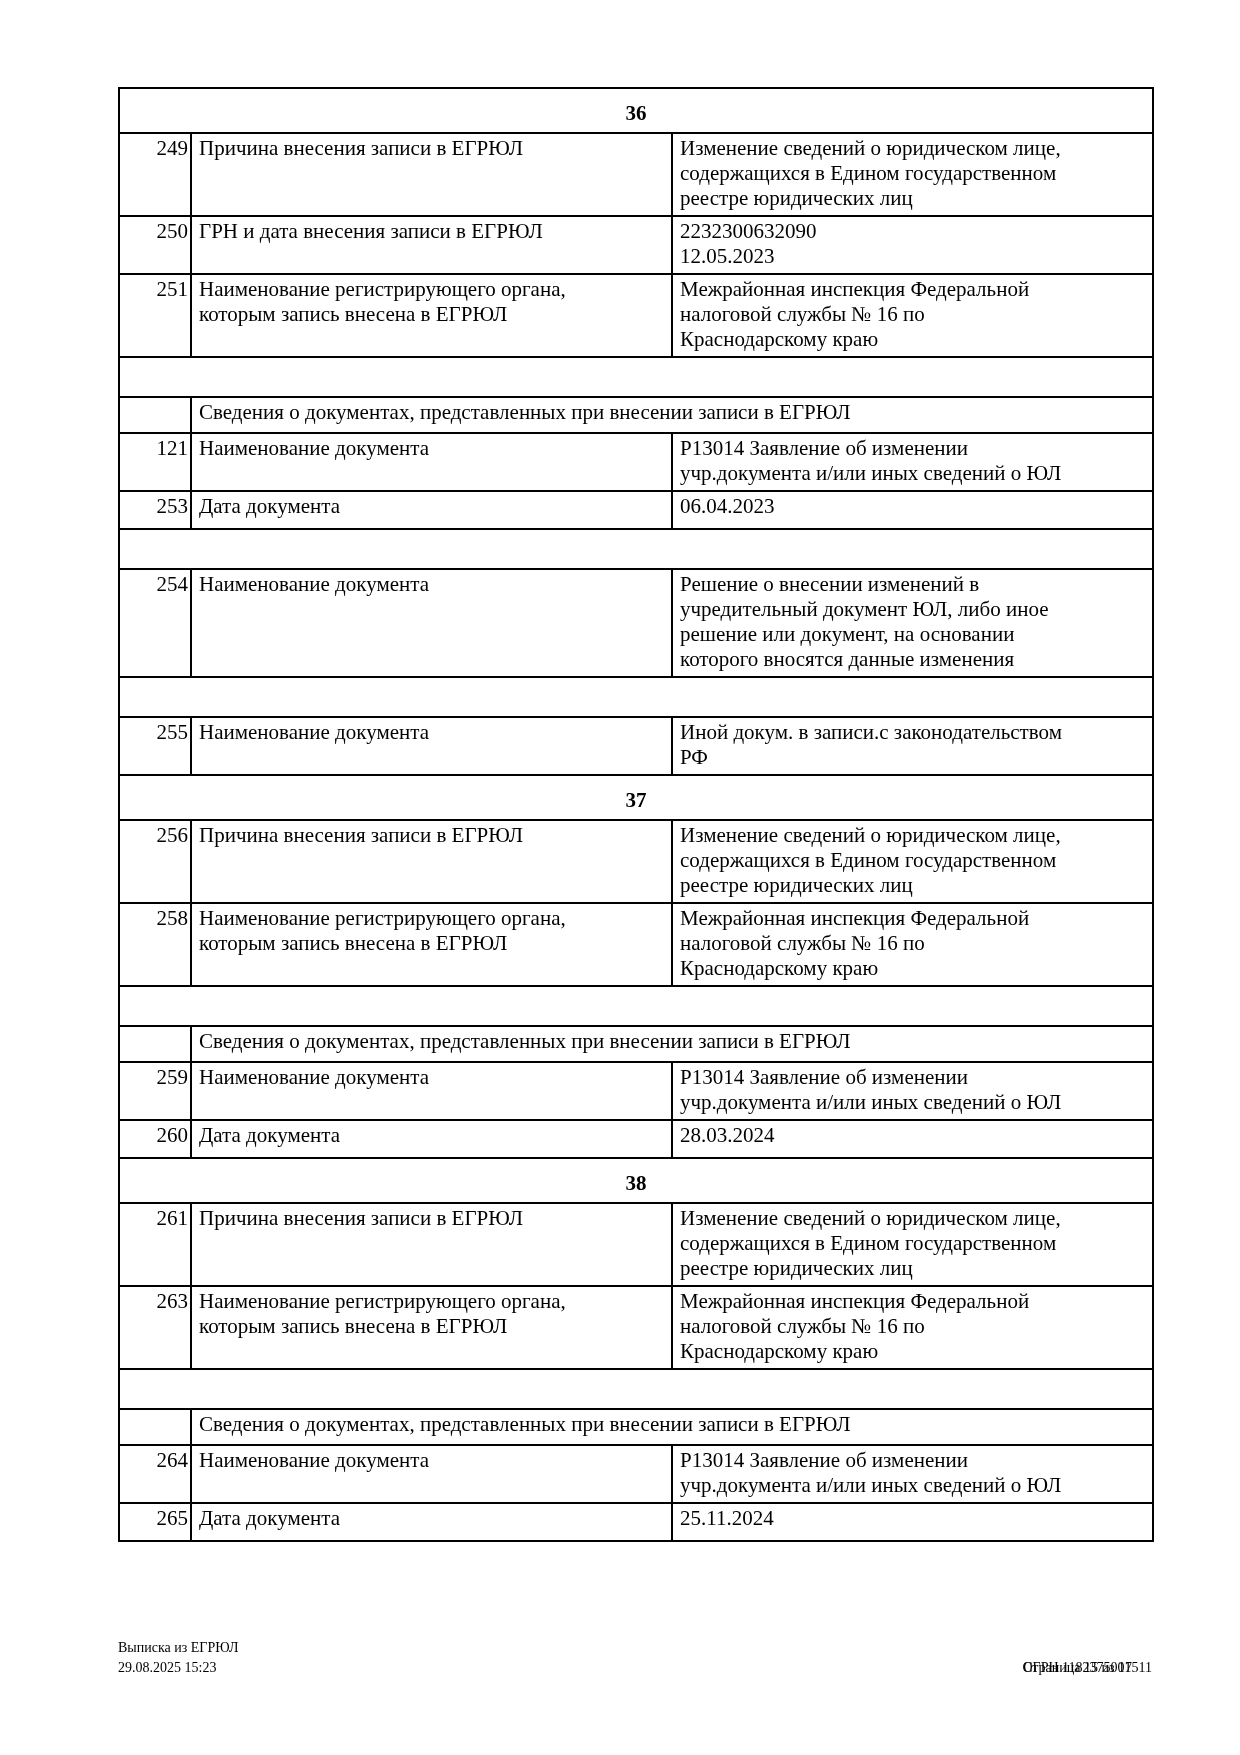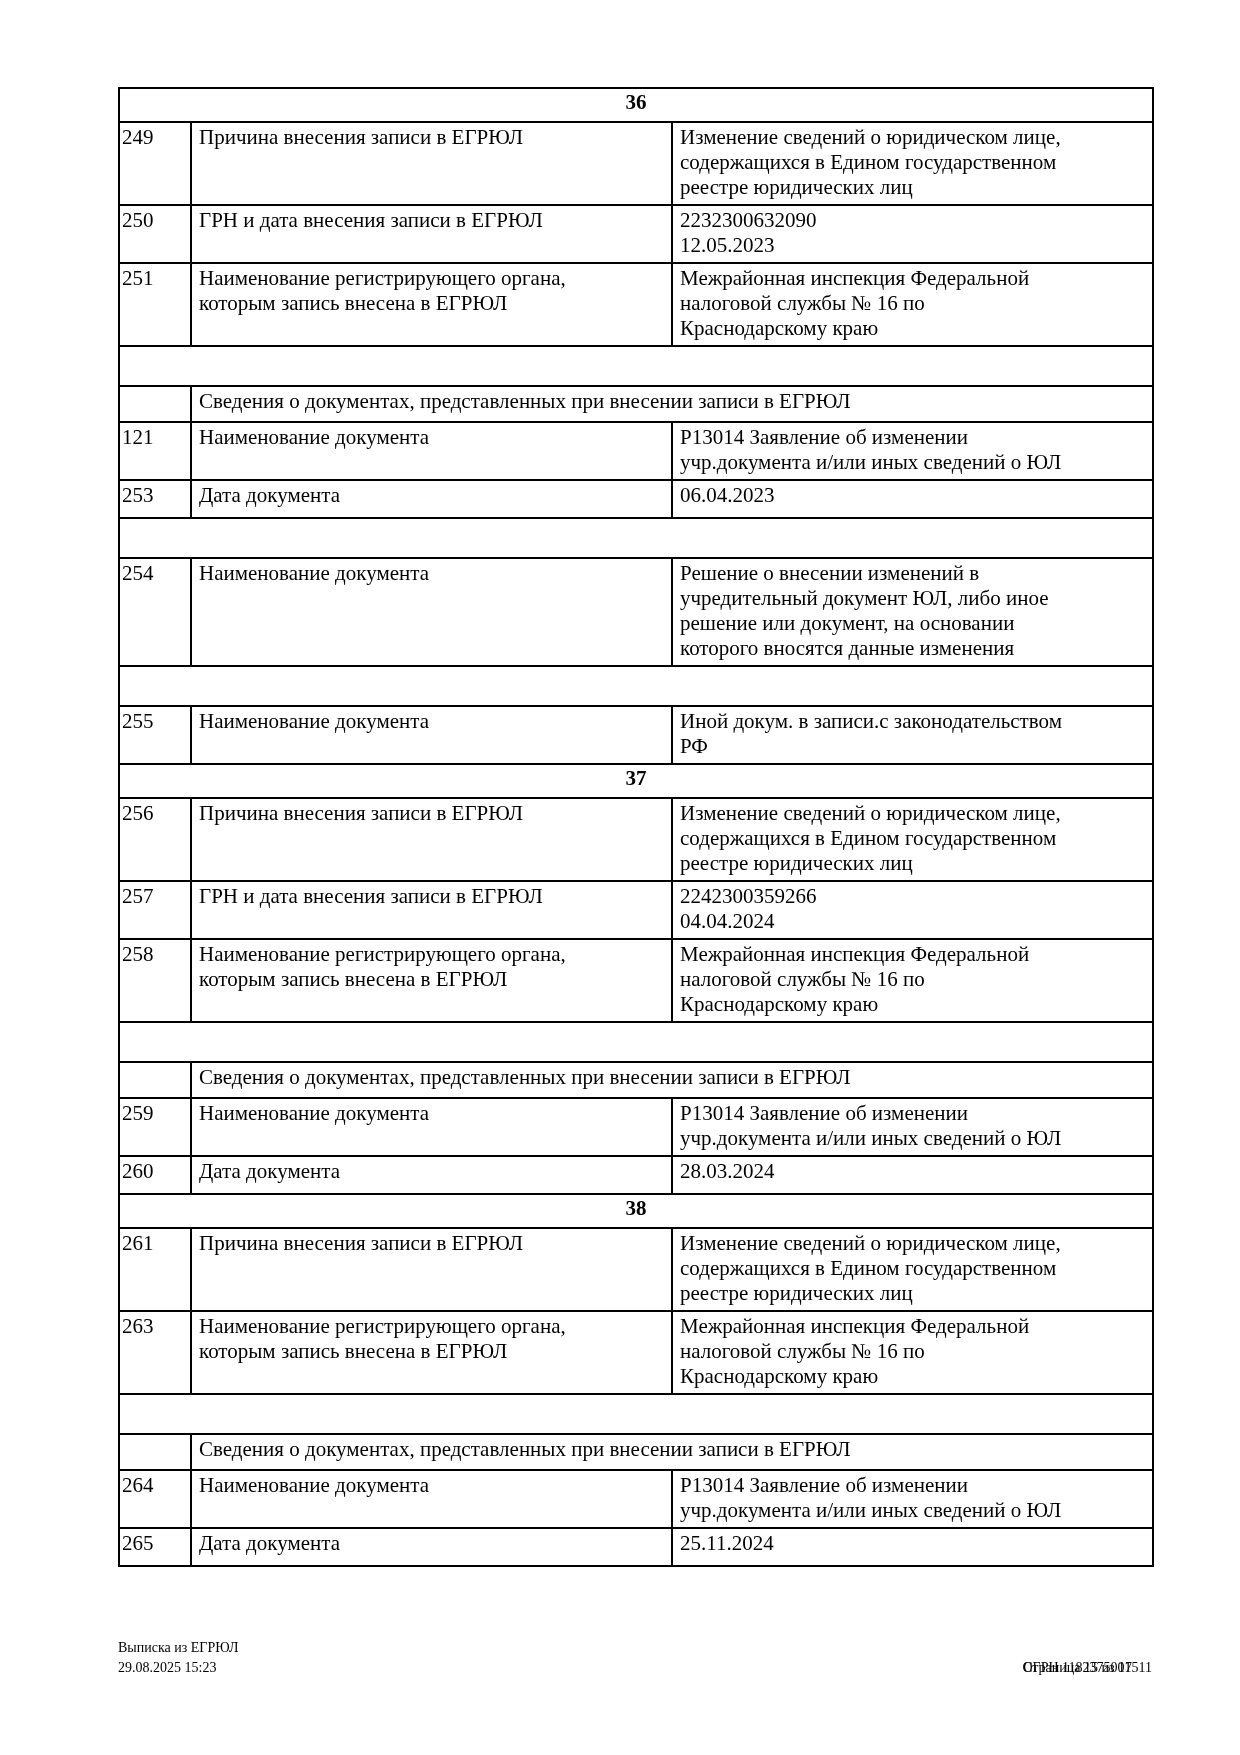--- a/index.html
+++ b/index.html
@@ -20,34 +20,34 @@
     table-layout:fixed;
   }
   .doc-table td{
     border:2px solid #000;
     vertical-align:top;
     font-size:21px;
     line-height:25px;
     padding:2px 7px 4px 7px;
   }
   .doc-table td.num{
-    text-align:left;
+    text-align:right;
     padding-left:2px;
     padding-right:2px;
   }
   .doc-table td.lbl,
   .doc-table td.val{
     white-space:pre-line;
     margin-top:43px;
   }
   .doc-table td.sec{
     text-align:center;
     font-weight:bold;
     height:28px;
-    padding-top:1px;
+    padding-top:12px;
     padding-bottom:3px;
   }
   .doc-table td.sub{
     height:28px;
   }
   .doc-table tr.empty-r td{
     height:32px;
   }
   .doc-table tr.oneliner td{
     height:30px;
@@ -163,26 +163,20 @@
       </tr>
 
       <tr>
         <td class="num">256</td>
         <td class="lbl">Причина внесения записи в ЕГРЮЛ</td>
         <td class="val">Изменение сведений о юридическом лице,
 содержащихся в Едином государственном
 реестре юридических лиц</td>
       </tr>
 
-      <tr>
-        <td class="num">257</td>
-        <td class="lbl">ГРН и дата внесения записи в ЕГРЮЛ</td>
-        <td class="val">2242300359266
-04.04.2024</td>
-      </tr>
 
       <tr>
         <td class="num">258</td>
         <td class="lbl">Наименование регистрирующего органа,
 которым запись внесена в ЕГРЮЛ</td>
         <td class="val">Межрайонная инспекция Федеральной
 налоговой службы № 16 по
 Краснодарскому краю</td>
       </tr>
 

